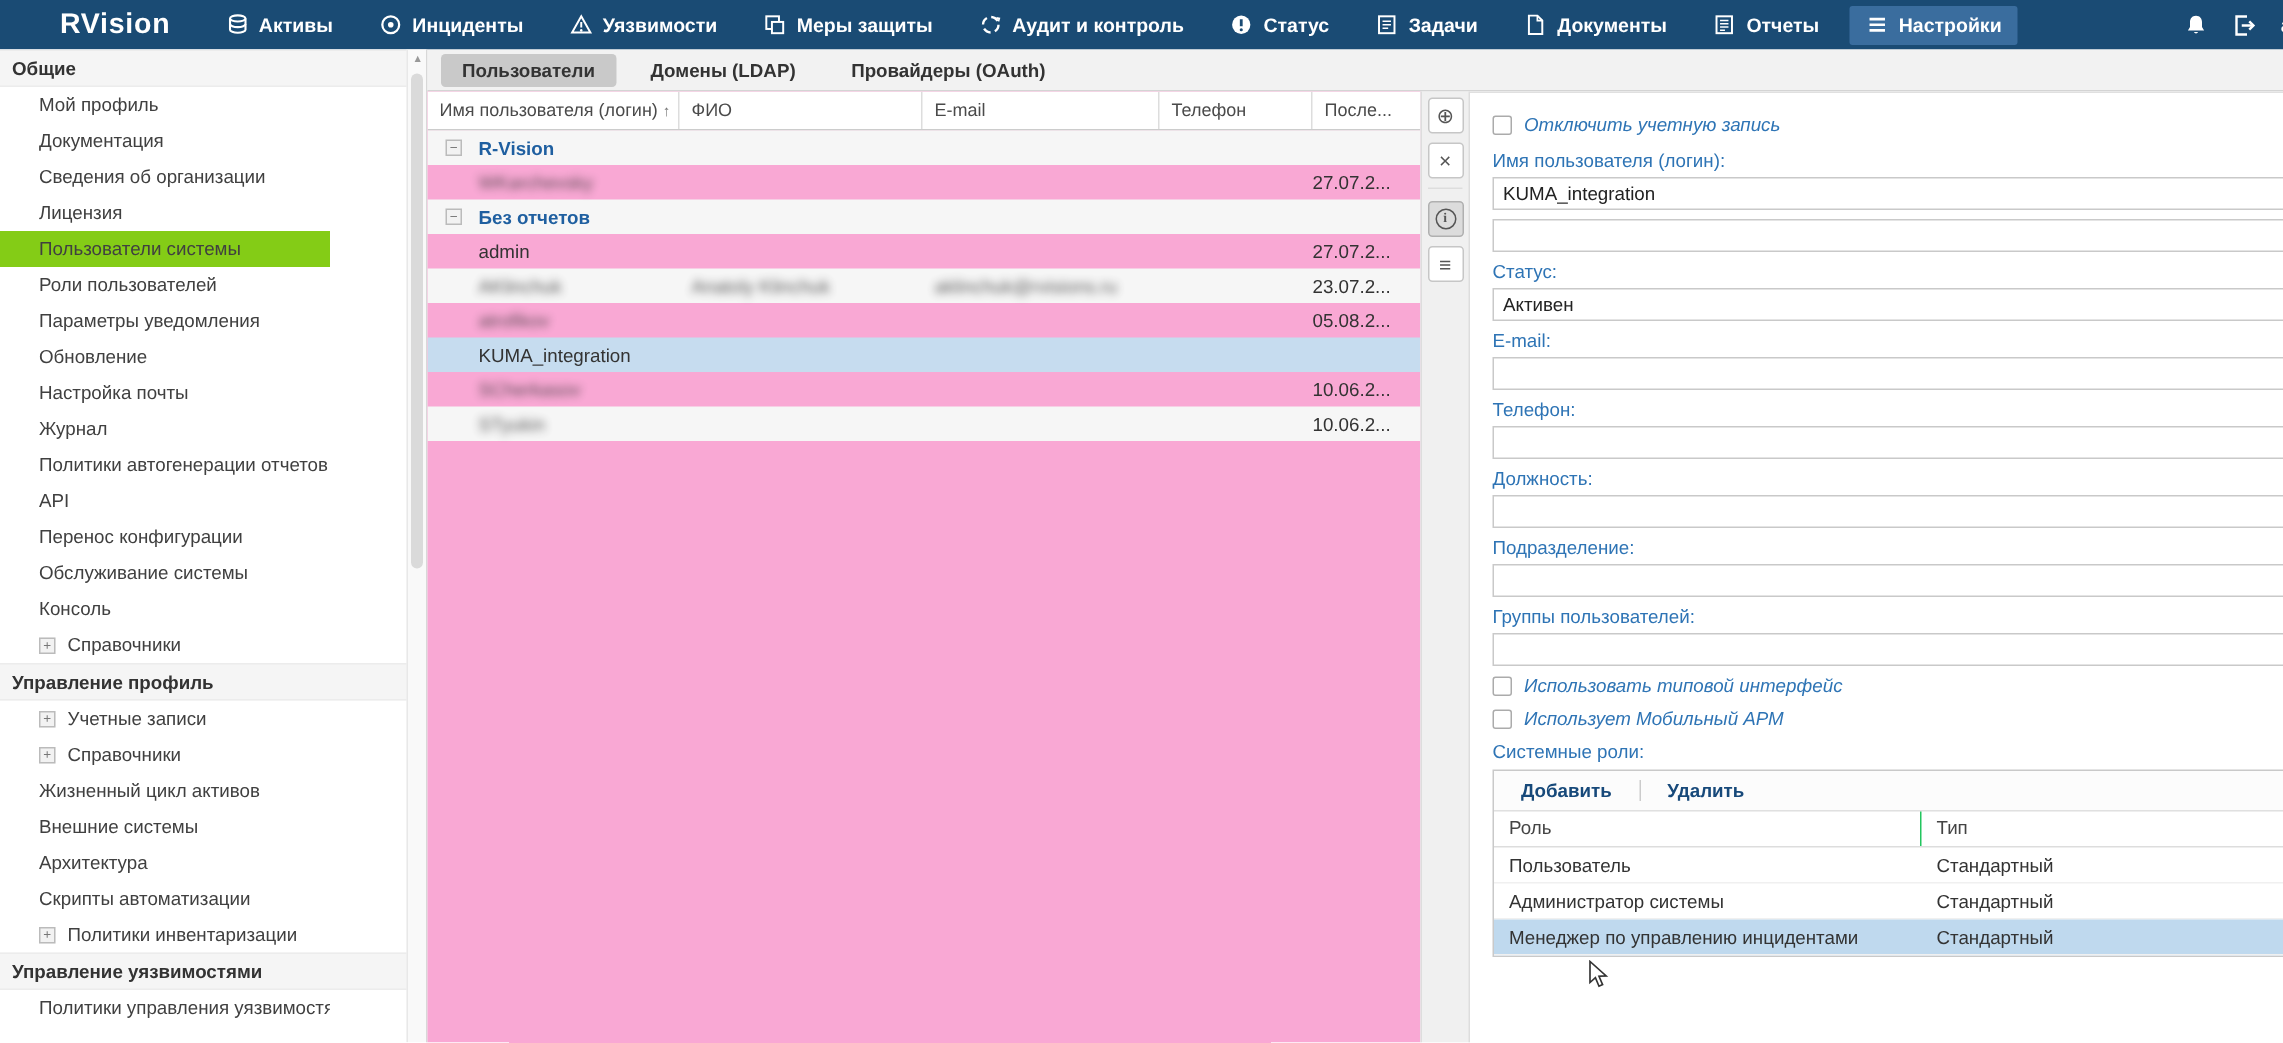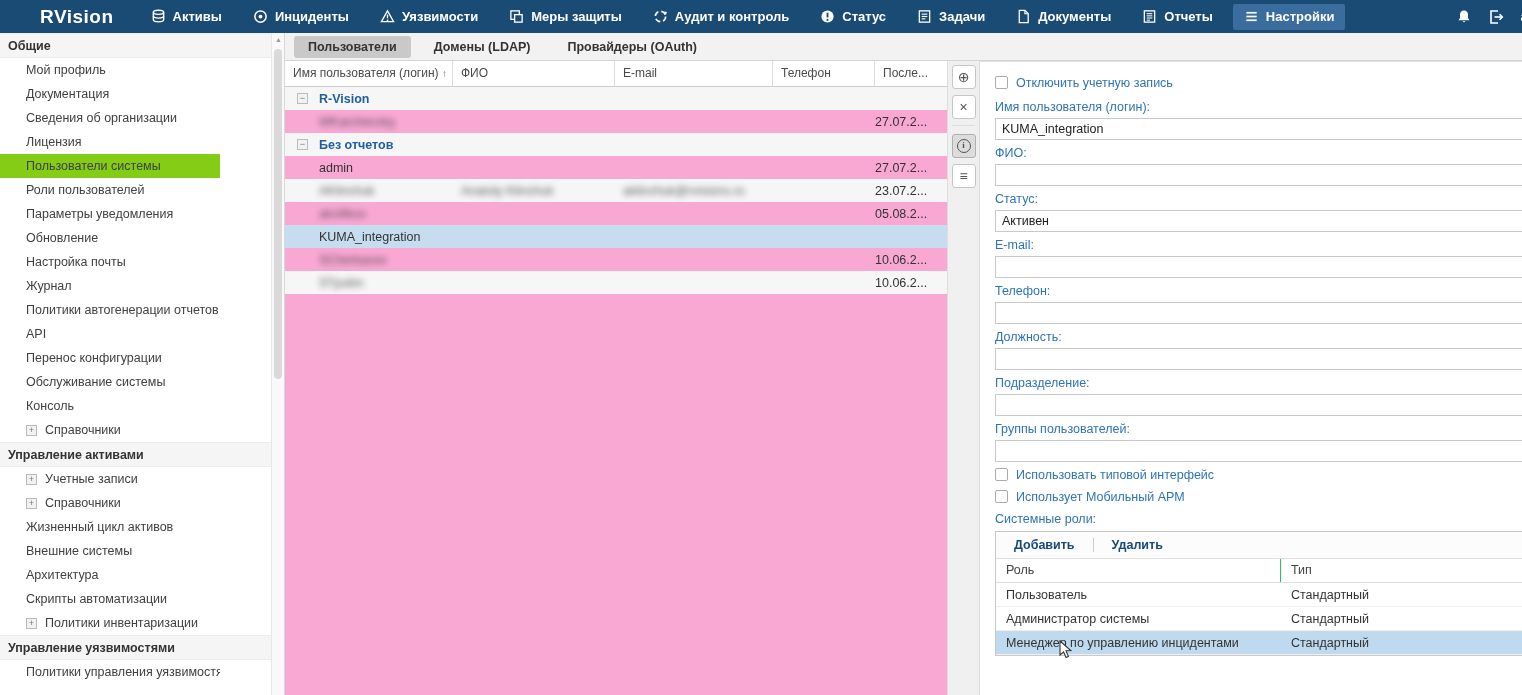--- a/index.html
+++ b/index.html
@@ -67,21 +67,21 @@
               border-radius:3px; display:flex; align-items:center; justify-content:center; font-size:14px;
               color:#555; cursor:pointer; }
   .tool-btn.active { background:#dcdcdc; border-color:#b0b0b0; }
   .tool-sep { height:1px; background:#ddd; margin:2px 4px 8px 4px; }
   .info-glyph { width:14px; height:14px; border:1.2px solid #555; border-radius:50%; font-size:9px;
                 font-weight:bold; line-height:11px; text-align:center; color:#555; font-family:"Liberation Serif",serif; }
 
   
   .panel { position:absolute; top:61px; left:980px; right:0; bottom:0; background:#fff; overflow:hidden;
            padding:14px 0 0 15px; border-top:1px solid #e0e0e0; }
-  .cbrow { display:flex; gap:8px; font-size:12.5px; color:#2e74b5; cursor:default; }
+  .cbrow { display:flex; align-items:center; gap:8px; font-size:12.5px; color:#2e74b5; cursor:default;font-style:italic; }
   .cbrow.top { margin-bottom:10px; }
   .cbrow.mid { margin-bottom:8px; }
   .cb { flex:0 0 auto; width:13px; height:13px; border:1px solid #ababab; background:#fff; border-radius:2px; }
   .fieldlabel { display:block; font-size:12.5px; line-height:15px; color:#2e74b5; margin-bottom:3px; }
   .txt { display:block; width:calc(100% + 8px); height:22px; border:1px solid #c9c9c9; font-size:12.5px;
          padding:0 6px; margin-bottom:6px; font-family:inherit; color:#222; background:#fff; }
   .roleslabel { display:block; font-size:12.5px; line-height:15px; color:#2e74b5; margin-bottom:4px; }
   .roles { border:1px solid #c9c9c9; width:calc(100% + 8px); }
   .roles-toolbar { display:flex; align-items:center; height:27px; border-bottom:1px solid #e0e0e0;
                    background:#fcfcfc; font-size:12.5px; font-weight:bold; color:#17497a; }
@@ -212,21 +212,21 @@
   <div class="side-item">Политики автогенерации отчетов</div>
   <div class="side-item">API</div>
   <div class="side-item">Перенос конфигурации</div>
   <div class="side-item">Обслуживание системы</div>
   <div class="side-item">Консоль</div>
   <div class="side-item exp">
     <span class="plusbox">+</span>
     <span>Справочники</span>
   </div>
 
-  <div class="side-header">Управление активами</div>
+  <div class="side-header">Управление профиль</div>
   <div class="side-item exp">
     <span class="plusbox">+</span>
     <span>Учетные записи</span>
   </div>
   <div class="side-item exp">
     <span class="plusbox">+</span>
     <span>Справочники</span>
   </div>
   <div class="side-item">Жизненный цикл активов</div>
   <div class="side-item">Внешние системы</div>
@@ -341,21 +341,20 @@
 
 <div class="panel">
   <div class="cbrow top">
     <span class="cb"></span>
     <span>Отключить учетную запись</span>
   </div>
 
   <label class="fieldlabel">Имя пользователя (логин):</label>
   <input class="txt" type="text" value="KUMA_integration" style="">
 
-  <label class="fieldlabel">ФИО:</label>
   <input class="txt" type="text" value="" style="">
 
   <label class="fieldlabel">Статус:</label>
   <input class="txt" type="text" value="Активен" style="">
 
   <label class="fieldlabel">E-mail:</label>
   <input class="txt" type="text" value="" style="">
 
   <label class="fieldlabel">Телефон:</label>
   <input class="txt" type="text" value="" style="">

